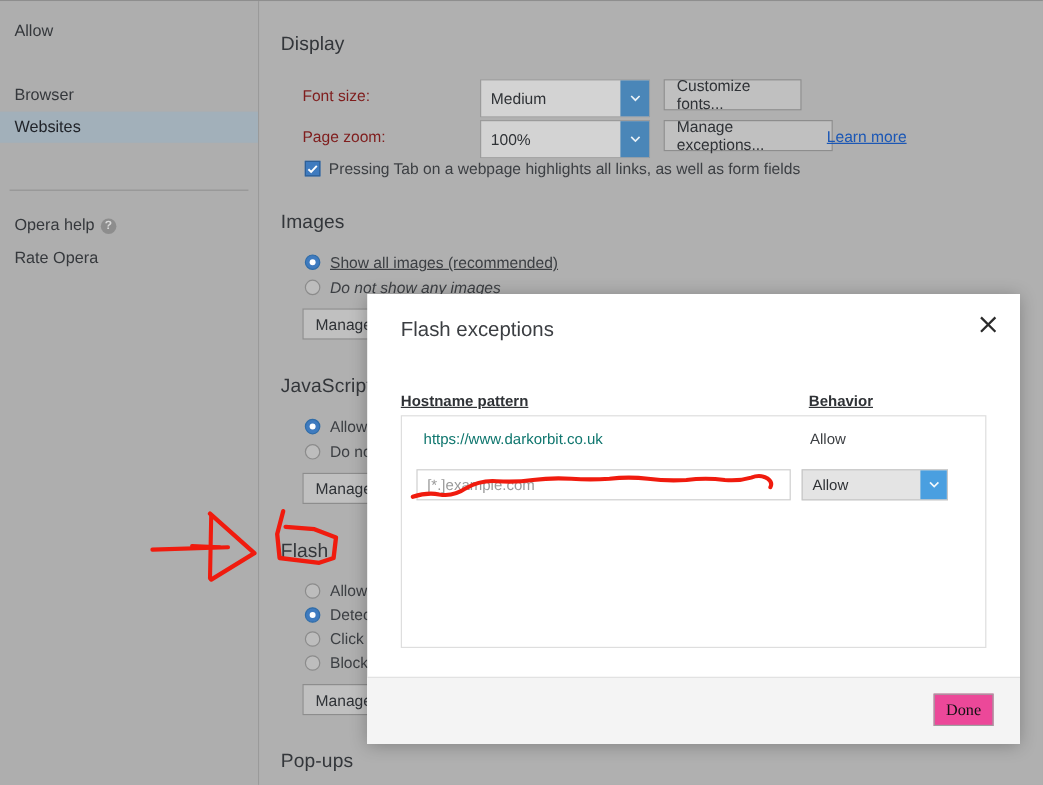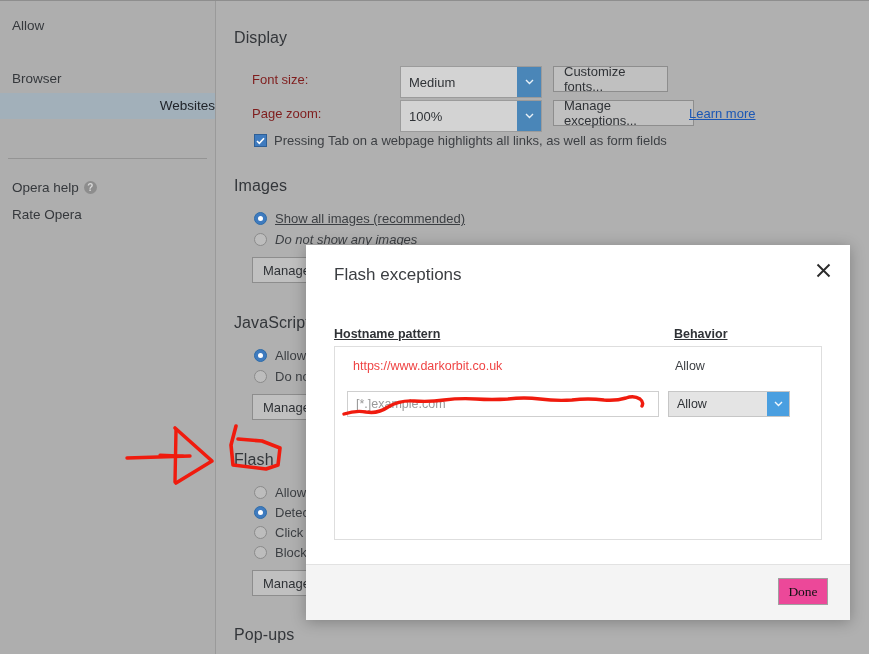--- a/index.html
+++ b/index.html
@@ -12,21 +12,21 @@
   }
   #root{position:absolute;inset:0;}
 
   .topline{position:absolute;left:0;top:0;width:869px;height:1px;background:#8e8e8e;}
 
   
   .sidebar{position:absolute;left:0;top:1px;width:215px;height:653px;background:#aeaeae;}
   .side-divider{position:absolute;left:215px;top:1px;width:1px;height:653px;background:#9a9a9a;}
   .side-item{position:absolute;left:0;width:215px;height:26px;line-height:26px;
     padding-left:12px;box-sizing:border-box;font-size:13.5px;color:#35383c;cursor:default;}
-  .side-item.active{background:#a2b0ba;color:#21242a;text-align:right;}
+  .side-item.active{background:#a2b0ba;color:#21242a;}
   .side-rule{position:absolute;left:8px;width:199px;height:1px;background:#949494;}
   .help-badge{display:inline-block;width:13px;height:13px;border-radius:50%;
     background:#8d8d8d;color:#d9d9d9;font-size:10px;line-height:13px;text-align:center;
     vertical-align:1px;margin-left:5px;font-weight:bold;}
 
   
   .main{position:absolute;left:216px;top:1px;width:653px;height:653px;background:#b0b0b0;}
   .sec-title{position:absolute;font-size:16px;color:#33363a;letter-spacing:.1px;}
   .fld-label{position:absolute;font-size:13px;color:#7f1d1d;}
 
@@ -55,21 +55,21 @@
   .rad.on i{width:5px;height:5px;border-radius:50%;background:#ffffff;display:block;}
   .modal{position:absolute;left:306px;top:245px;width:544px;height:375px;background:#ffffff;
     box-shadow:0 2px 14px rgba(0,0,0,.28);}
   .modal-title{position:absolute;left:28px;top:20px;font-size:17px;color:#3b3e42;}
   .modal-close{position:absolute;right:12px;top:10px;width:30px;height:30px;display:flex;
     align-items:center;justify-content:center;cursor:pointer;}
   .col-head{position:absolute;font-size:12.5px;font-weight:bold;color:#2f3236;text-decoration:underline;}
   .exc-box{position:absolute;left:28px;top:101px;width:488px;height:194px;
     border:1px solid #dedede;box-sizing:border-box;background:#fff;}
   .exc-row{position:absolute;left:0;width:100%;height:30px;}
-  .exc-static-host{position:absolute;left:18px;top:6px;font-size:12.5px;color:#ef4444;}
+  .exc-static-host{position:absolute;left:18px;top:6px;font-size:12.5px;color:#0f766e;}
   .exc-static-beh{position:absolute;left:340px;top:6px;font-size:12.5px;color:#3c3f43;}
   .exc-input{position:absolute;left:12px;top:0;width:312px;height:26px;background:#fff;
     border:1px solid #cfcfcf;box-sizing:border-box;font-size:12.5px;color:#9a9a9a;
     display:flex;align-items:center;padding-left:8px;}
   .exc-combo{position:absolute;left:333px;top:0;width:122px;height:26px;background:#e4e4e4;
     border:1px solid #c6c6c6;box-sizing:border-box;display:flex;align-items:center;}
   .exc-combo .val{flex:1;padding-left:8px;font-size:12.5px;color:#2f3236;}
   .exc-combo .arw{width:22px;height:100%;background:#4a9fe0;display:flex;align-items:center;justify-content:center;}
   .modal-footer{position:absolute;left:0;bottom:0;width:100%;height:55px;background:#f4f4f4;
     border-top:1px solid #e2e2e2;}

